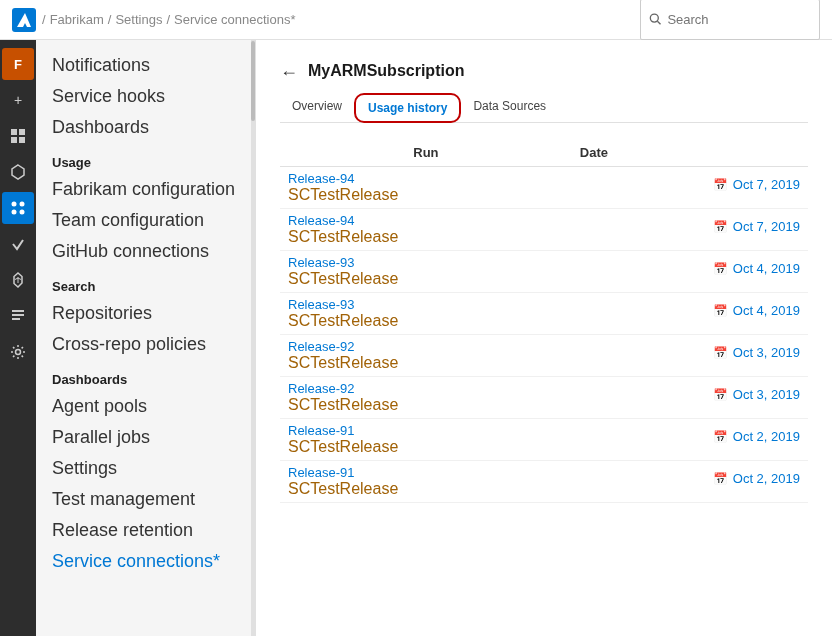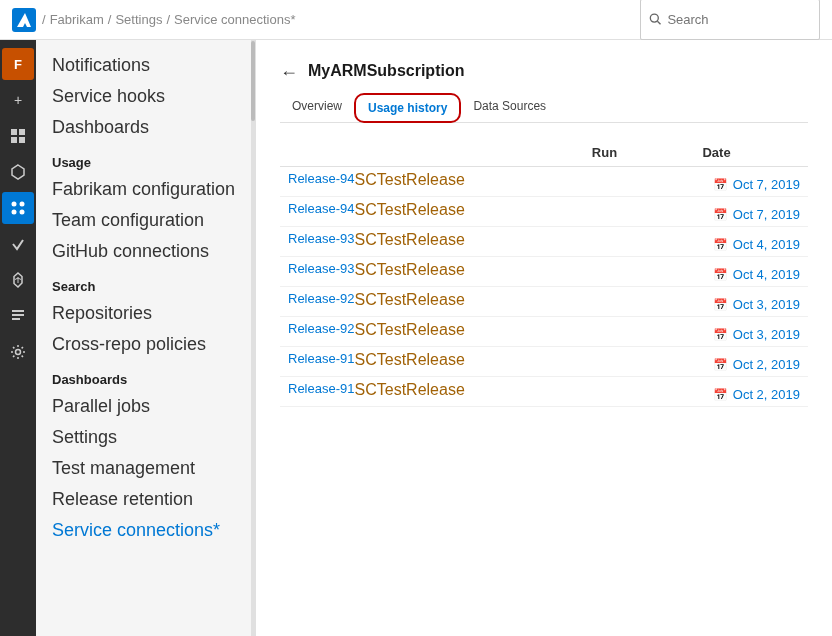--- a/index.html
+++ b/index.html
@@ -162,36 +162,36 @@
       border-radius: 10px;
       margin-bottom: -1px;
     }
 
     
     .usage-table {
       width: 100%;
       border-collapse: collapse;
     }
     .usage-table th {
-      text-align: right;
+      text-align: center;
       padding: 6px 8px;
       font-weight: 600;
       color: #333;
       font-size: 13px;
       border-bottom: 1px solid #e0e0e0;
     }
     .usage-table th.date-col {
-      text-align: center;
+      text-align: left;
     }
     .usage-table td {
       padding: 4px 8px;
       vertical-align: top;
     }
     .run-cell {
-      display: flex; flex-direction: row;
+      display: flex; flex-direction: column;
     }
     .run-name {
       color: #0078d4;
       font-size: 13px;
       font-weight: 500;
     }
     .run-sub {
       color: #a16207;
       font-size: 16px;
     }
@@ -299,20 +299,21 @@
       <div class="sidebar-item">Service hooks</div>
       <div class="sidebar-item">Dashboards</div>
       <div class="sidebar-section-header">Usage</div>
       <div class="sidebar-item">Fabrikam configuration</div>
       <div class="sidebar-item">Team configuration</div>
       <div class="sidebar-item">GitHub connections</div>
       <div class="sidebar-section-header">Search</div>
       <div class="sidebar-item">Repositories</div>
       <div class="sidebar-item">Cross-repo policies</div>
       <div class="sidebar-section-header">Dashboards</div>
+      <div class="sidebar-item">Agent pools</div>
       <div class="sidebar-item">Parallel jobs</div>
       <div class="sidebar-item">Settings</div>
       <div class="sidebar-item">Test management</div>
       <div class="sidebar-item">Release retention</div>
       <div class="sidebar-item active">Service connections*</div>
     </div>
     <div class="sidebar-scrollbar">
       <div class="sidebar-scrollbar-thumb"></div>
     </div>
   </div>

